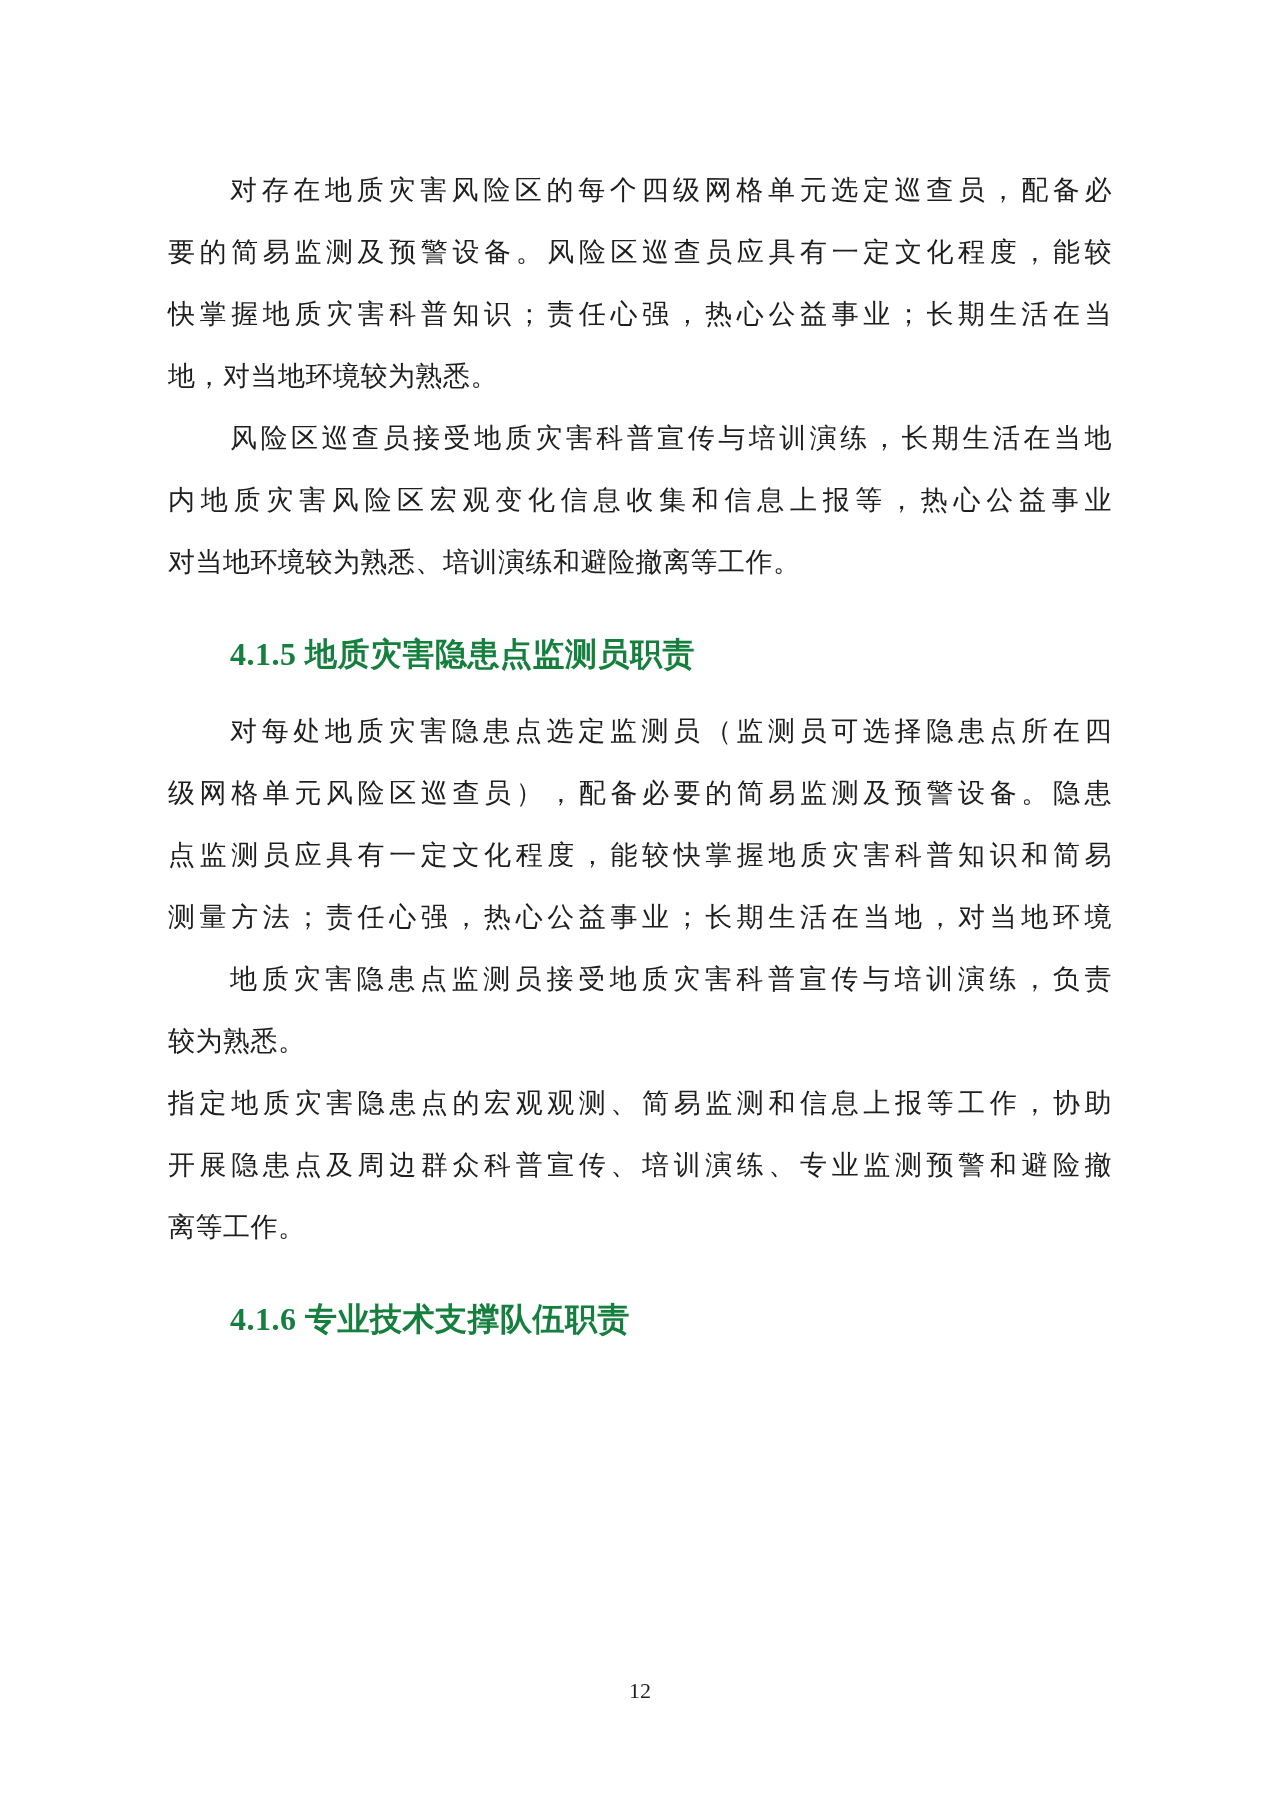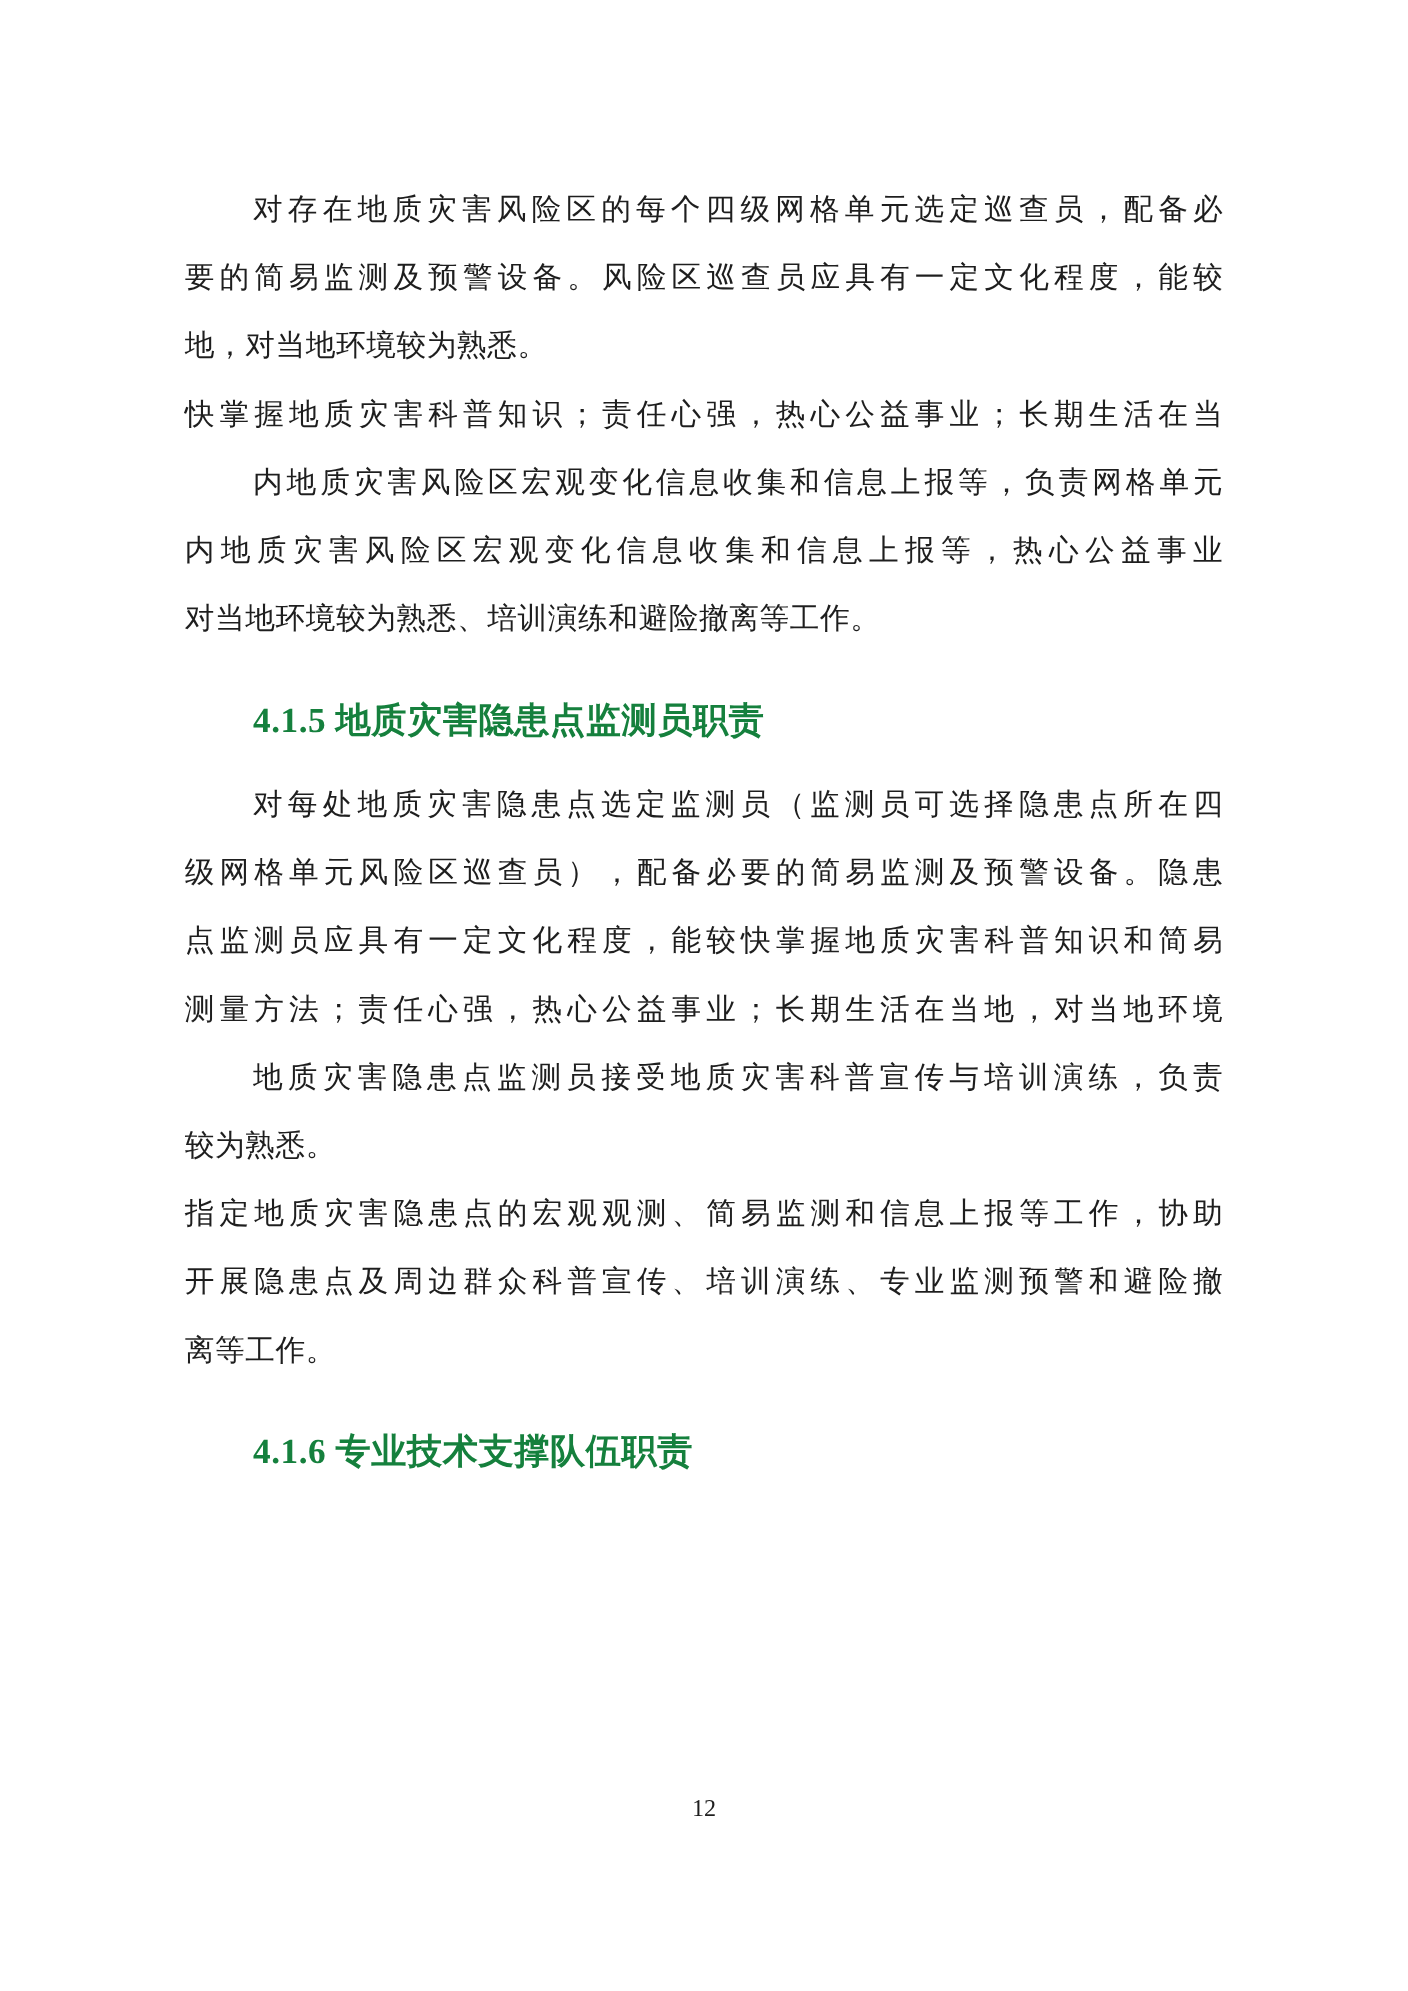--- a/index.html
+++ b/index.html
@@ -39,38 +39,38 @@
     font-size: 32px;
     font-weight: bold;
     color: #15803d;
     line-height: 62px;
     margin: 30px 0 15px 0;
     text-indent: 62px;
     letter-spacing: 0.5px;
   }
   .page-num {
     position: absolute;
-    top: 1631px;
+    top: 1678px;
     left: 0;
     width: 100%;
     text-align: center;
     font-size: 22px;
     color: #1e1e1e;
   }
 </style>
 </head>
 <body>
 
 <div class="page">
   <div class="content" id="content">
       <div class="line indent">对存在地质灾害风险区的每个四级网格单元选定巡查员，配备必</div>
       <div class="line">要的简易监测及预警设备。风险区巡查员应具有一定文化程度，能较</div>
+      <div class="line">快掌握地质灾害科普知识；责任心强，热心公益事业；长期生活在当</div>
       <div class="line end">地，对当地环境较为熟悉。</div>
-      <div class="line">快掌握地质灾害科普知识；责任心强，热心公益事业；长期生活在当</div>
-      <div class="line indent">内地质灾害风险区宏观变化信息收集和信息上报等，负责网格单元</div>
+      <div class="line indent">风险区巡查员接受地质灾害科普宣传与培训演练，长期生活在当地</div>
       <div class="line">内地质灾害风险区宏观变化信息收集和信息上报等，热心公益事业</div>
       <div class="line end">对当地环境较为熟悉、培训演练和避险撤离等工作。</div>
       <div class="heading">4.1.5 地质灾害隐患点监测员职责</div>
       <div class="line indent">对每处地质灾害隐患点选定监测员（监测员可选择隐患点所在四</div>
       <div class="line">级网格单元风险区巡查员），配备必要的简易监测及预警设备。隐患</div>
       <div class="line">点监测员应具有一定文化程度，能较快掌握地质灾害科普知识和简易</div>
       <div class="line">测量方法；责任心强，热心公益事业；长期生活在当地，对当地环境</div>
       <div class="line indent">地质灾害隐患点监测员接受地质灾害科普宣传与培训演练，负责</div>
       <div class="line end">较为熟悉。</div>
       <div class="line">指定地质灾害隐患点的宏观观测、简易监测和信息上报等工作，协助</div>

